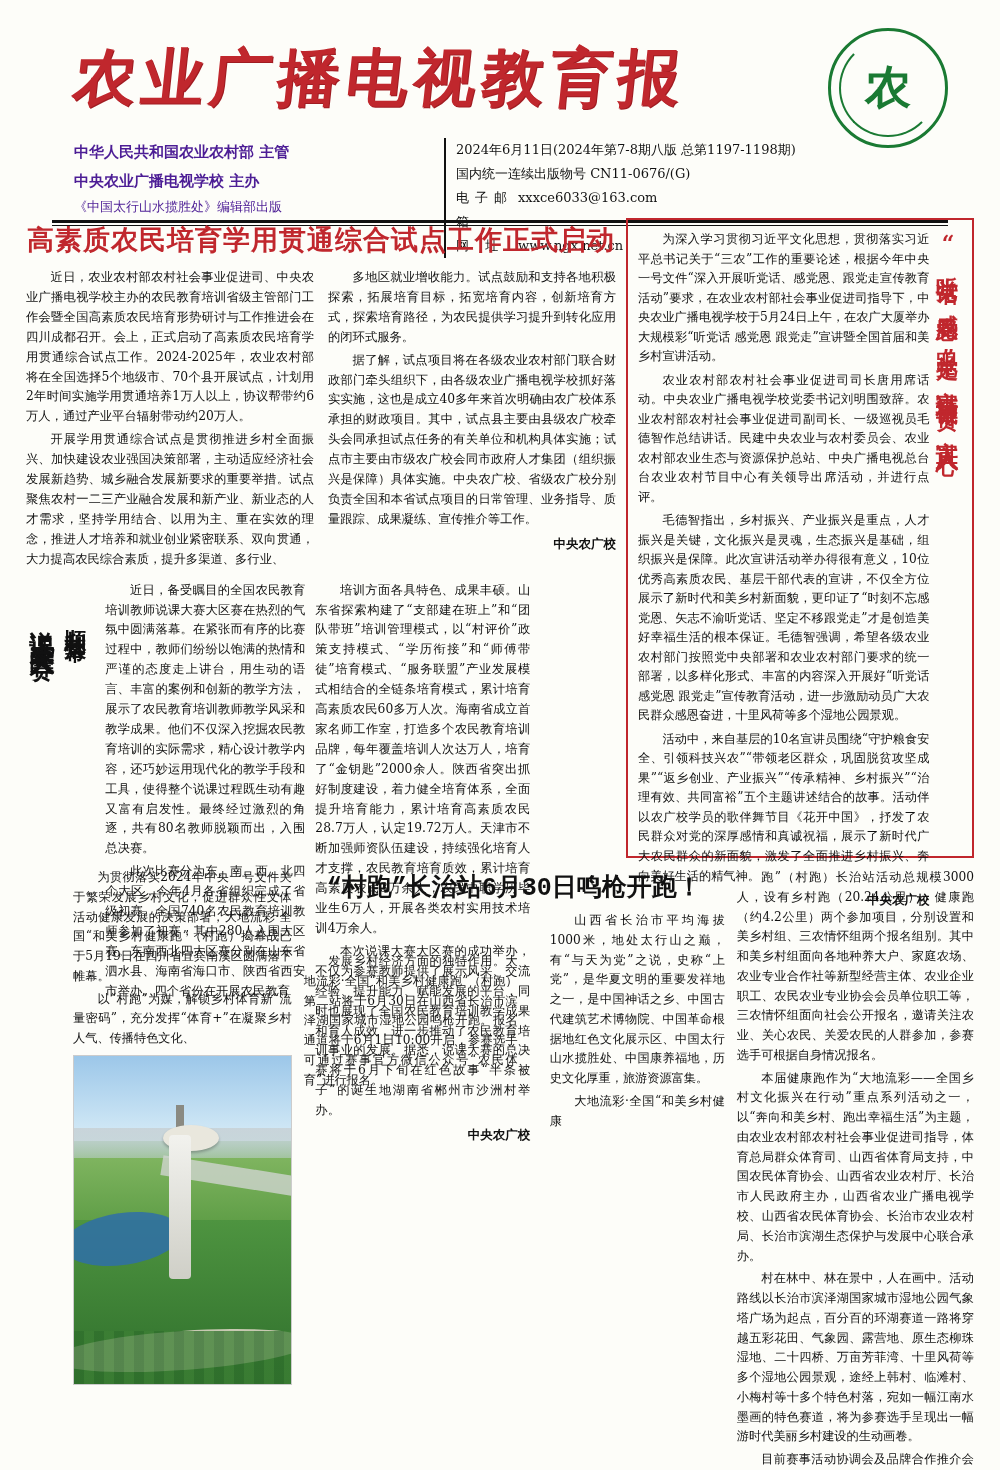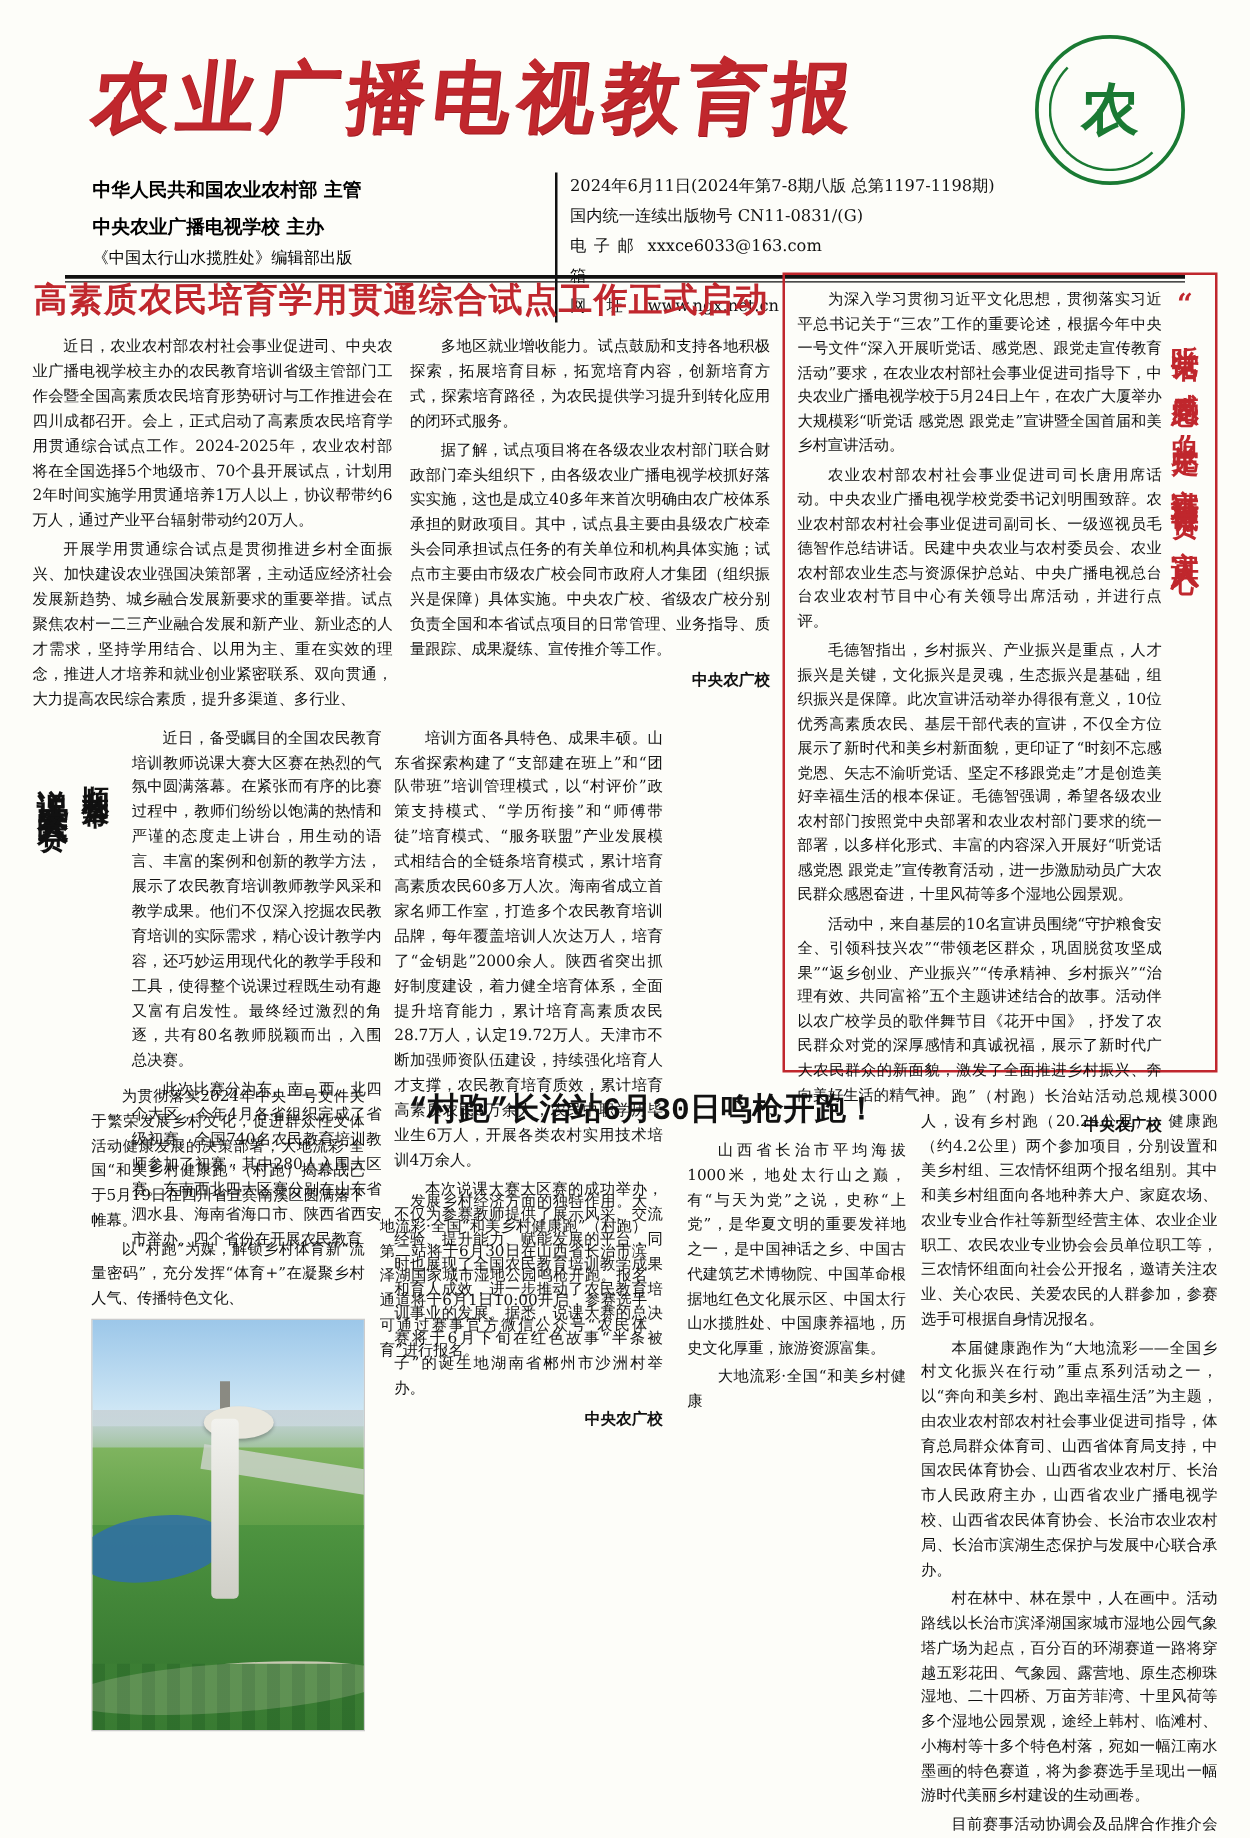--- a/index.html
+++ b/index.html
@@ -46,21 +46,21 @@
   .emblem .arc{
     position:absolute;left:8px;top:8px;right:8px;bottom:8px;
     border:2px solid #1a7a33;border-radius:50%;
     border-top-color:transparent;border-right-color:transparent;
   }
 
   .mast-bar{
     position:absolute;left:48px;top:120px;right:160px;
     display:flex;align-items:flex-start;
   }
-  .mast-left{width:360px;font-size:15px;line-height:1.9;color:#000000;font-weight:bold;}
+  .mast-left{width:360px;font-size:15px;line-height:1.9;color:#4c1d95;font-weight:bold;}
   .mast-left .l3{font-size:13px;font-weight:normal;}
   .mast-divider{width:2px;background:#111;align-self:stretch;margin:0 10px;}
   .mast-right{flex:1;font-size:13px;line-height:1.85;}
   .mast-right .row{display:flex;}
   .mast-right .k{width:62px;letter-spacing:6px;}
   .mast-right .v{flex:1;}
   .mast-rule{position:absolute;left:26px;right:26px;top:202px;height:3px;background:#111;}
   .mast-rule2{position:absolute;left:26px;right:26px;top:207px;height:1px;background:#111;}
 
   
@@ -156,21 +156,21 @@
 
     <div class="mast-bar">
       <div class="mast-left">
         <div>中华人民共和国农业农村部 主管</div>
         <div>中央农业广播电视学校 主办</div>
         <div class="l3">《中国太行山水揽胜处》编辑部出版</div>
       </div>
       <div class="mast-divider"></div>
       <div class="mast-right">
         <div>2024年6月11日(2024年第7-8期八版 总第1197-1198期)</div>
-        <div>国内统一连续出版物号 CN11-0831/(G)</div>
+        <div>国内统一连续出版物号 CN11-0676/(G)</div>
         <div class="row">
           <div class="k">电子邮箱</div>
           <div class="v">xxxce6033@163.com</div>
         </div>
         <div class="row">
           <div class="k">网    址</div>
           <div class="v">www.ngx.net.cn</div>
         </div>
       </div>
     </div>

